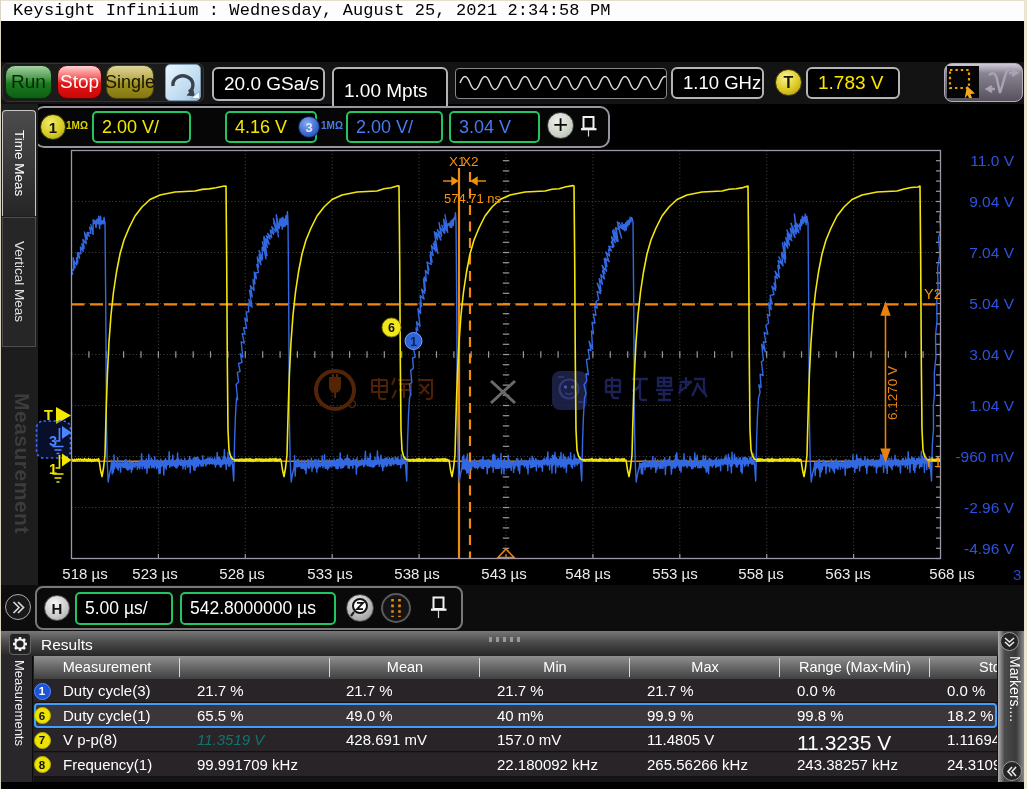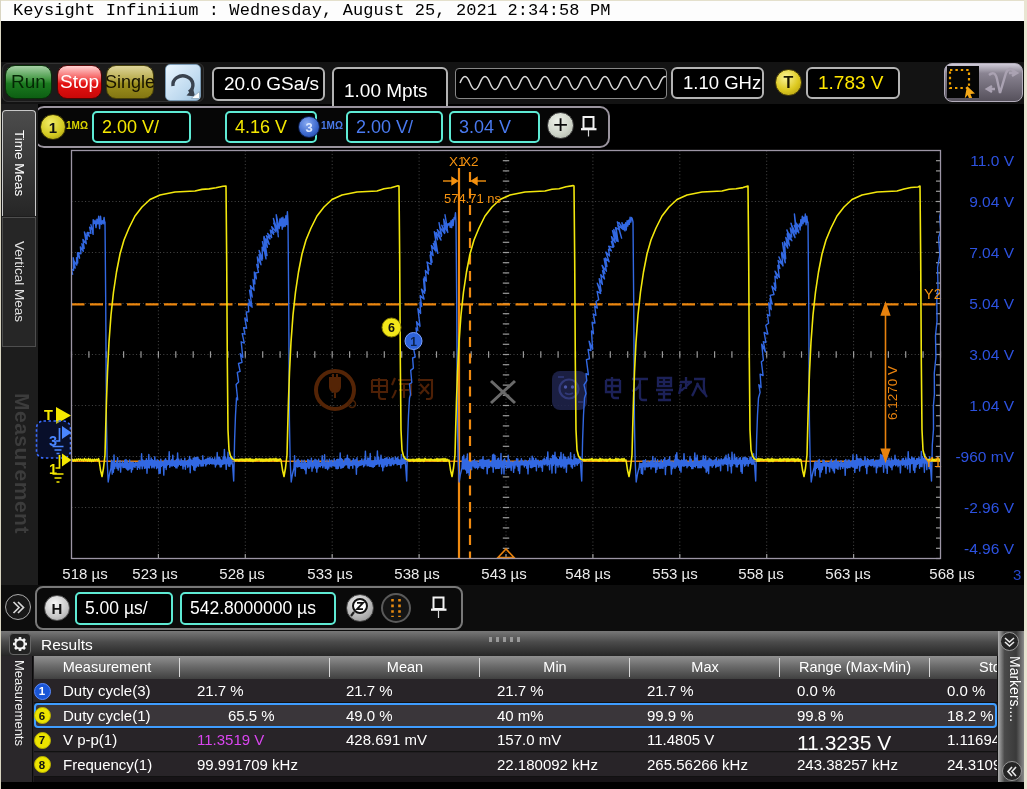--- a/index.html
+++ b/index.html
@@ -1,20 +1,20 @@
 <!DOCTYPE html>
 <html><head><meta charset="utf-8">
 <style>
 * { margin:0; padding:0; box-sizing:border-box; }
 html,body { width:1027px; height:789px; background:#000; overflow:hidden; }
 body { position:relative; font-family:"Liberation Sans", sans-serif; }
 .abs { position:absolute; }
 .box { position:absolute; background:#000; border:2px solid #b4b4b4; border-radius:6px; color:#fff; font-size:19px; display:flex; align-items:center; padding-left:10px; white-space:nowrap; }
 .pill { position:absolute; border-radius:10px; font-size:19px; display:flex; align-items:center; justify-content:center; }
-.chbox { position:absolute; background:#000; border:2px solid #5eead4; border-radius:5px; font-size:18px; display:flex; align-items:center; padding-left:8px; white-space:nowrap; }
+.chbox { position:absolute; background:#000; border:2px solid #22c55e; border-radius:5px; font-size:18px; display:flex; align-items:center; padding-left:8px; white-space:nowrap; }
 .circ { position:absolute; border-radius:50%; display:flex; align-items:center; justify-content:center; }
 </style></head>
 <body>
 
 <div class="abs" style="left:0;top:0;width:1027px;height:21px;background:#fdfdfd;border-top:1px solid #e4e0cc;"></div>
 <div class="abs" style="left:13px;top:1px;font-family:'Liberation Mono',monospace;font-size:17px;color:#000;letter-spacing:0.1px;">Keysight Infiniium : Wednesday, August 25, 2021 2:34:58 PM</div>
 
 <div class="abs" style="left:0;top:62px;width:1027px;height:42px;background:#131313;"></div>
 <div class="abs" style="left:2px;top:63px;width:202px;height:39px;background:#1b1b1b;border:1px solid #333;border-radius:6px;"></div>
 <div class="pill" style="left:5px;top:65px;width:47px;height:34px;background:linear-gradient(#a6d0a6,#4d9e4d 38%,#1b7a1f 55%,#0d5f13);border:1px solid #083008;color:#052805;">Run</div>
@@ -411,30 +411,30 @@
 <div class="abs" style="left:63px;top:682.0px;color:#fff;font-size:15px;white-space:nowrap;">Duty cycle(3)</div>
 <div class="abs" style="left:197px;top:682.0px;color:#fff;font-size:15px;white-space:nowrap;">21.7 %</div>
 <div class="abs" style="left:346px;top:682.0px;color:#fff;font-size:15px;white-space:nowrap;">21.7 %</div>
 <div class="abs" style="left:497px;top:682.0px;color:#fff;font-size:15px;white-space:nowrap;">21.7 %</div>
 <div class="abs" style="left:647px;top:682.0px;color:#fff;font-size:15px;white-space:nowrap;">21.7 %</div>
 <div class="abs" style="left:797px;top:682.0px;color:#fff;font-size:15px;white-space:nowrap;">0.0 %</div>
 <div class="abs" style="left:947px;top:682.0px;color:#fff;font-size:15px;white-space:nowrap;">0.0 %</div>
 <div class="abs" style="left:34px;top:703px;width:963px;height:25px;background:#3a363a;border:2px solid #3f9dff;border-radius:4px;"></div>
 <div class="circ" style="left:33.5px;top:707.0px;width:17px;height:17px;background:#ece400;border:1px solid #b8b000;color:#111;font-size:11.5px;font-weight:bold;">6</div>
 <div class="abs" style="left:63px;top:706.5px;color:#fff;font-size:15px;white-space:nowrap;">Duty cycle(1)</div>
-<div class="abs" style="left:197px;top:706.5px;color:#fff;font-size:15px;white-space:nowrap;margin-left:31px;">65.5 %</div>
+<div class="abs" style="left:197px;top:706.5px;color:#fff;font-size:15px;white-space:nowrap;">65.5 %</div>
 <div class="abs" style="left:346px;top:706.5px;color:#fff;font-size:15px;white-space:nowrap;">49.0 %</div>
 <div class="abs" style="left:497px;top:706.5px;color:#fff;font-size:15px;white-space:nowrap;">40 m%</div>
 <div class="abs" style="left:647px;top:706.5px;color:#fff;font-size:15px;white-space:nowrap;">99.9 %</div>
 <div class="abs" style="left:797px;top:706.5px;color:#fff;font-size:15px;white-space:nowrap;">99.8 %</div>
 <div class="abs" style="left:947px;top:706.5px;color:#fff;font-size:15px;white-space:nowrap;">18.2 %</div>
 <div class="abs" style="left:34px;top:728.5px;width:963px;height:23.5px;background:#282428;border-bottom:1px solid #111;"></div>
 <div class="circ" style="left:33.5px;top:731.8px;width:17px;height:17px;background:#ece400;border:1px solid #b8b000;color:#111;font-size:11.5px;font-weight:bold;">7</div>
-<div class="abs" style="left:63px;top:731.2px;color:#fff;font-size:15px;white-space:nowrap;">V p-p(1)</div>
-<div class="abs" style="left:197px;top:731.2px;color:#d946ef;font-size:15px;white-space:nowrap;">11.3519 V</div>
+<div class="abs" style="left:63px;top:731.2px;color:#fff;font-size:15px;white-space:nowrap;">V p-p(8)</div>
+<div class="abs" style="left:197px;top:731.2px;color:#0f766e;font-size:15px;white-space:nowrap;font-style:italic;">11.3519 V</div>
 <div class="abs" style="left:346px;top:731.2px;color:#fff;font-size:15px;white-space:nowrap;">428.691 mV</div>
 <div class="abs" style="left:497px;top:731.2px;color:#fff;font-size:15px;white-space:nowrap;">157.0 mV</div>
 <div class="abs" style="left:647px;top:731.2px;color:#fff;font-size:15px;white-space:nowrap;">11.4805 V</div>
 <div class="abs" style="left:797px;top:731.2px;color:#fff;font-size:21px;white-space:nowrap;">11.3235 V</div>
 <div class="abs" style="left:947px;top:731.2px;color:#fff;font-size:15px;white-space:nowrap;">1.116944</div>
 <div class="abs" style="left:34px;top:753px;width:963px;height:23.5px;background:#282428;border-bottom:1px solid #111;"></div>
 <div class="circ" style="left:33.5px;top:756.2px;width:17px;height:17px;background:#ece400;border:1px solid #b8b000;color:#111;font-size:11.5px;font-weight:bold;">8</div>
 <div class="abs" style="left:63px;top:755.8px;color:#fff;font-size:15px;white-space:nowrap;">Frequency(1)</div>
 <div class="abs" style="left:197px;top:755.8px;color:#fff;font-size:15px;white-space:nowrap;">99.991709 kHz</div>
 <div class="abs" style="left:346px;top:755.8px;color:#fff;font-size:15px;white-space:nowrap;margin-top:21px;">58.569330 kHz</div>

